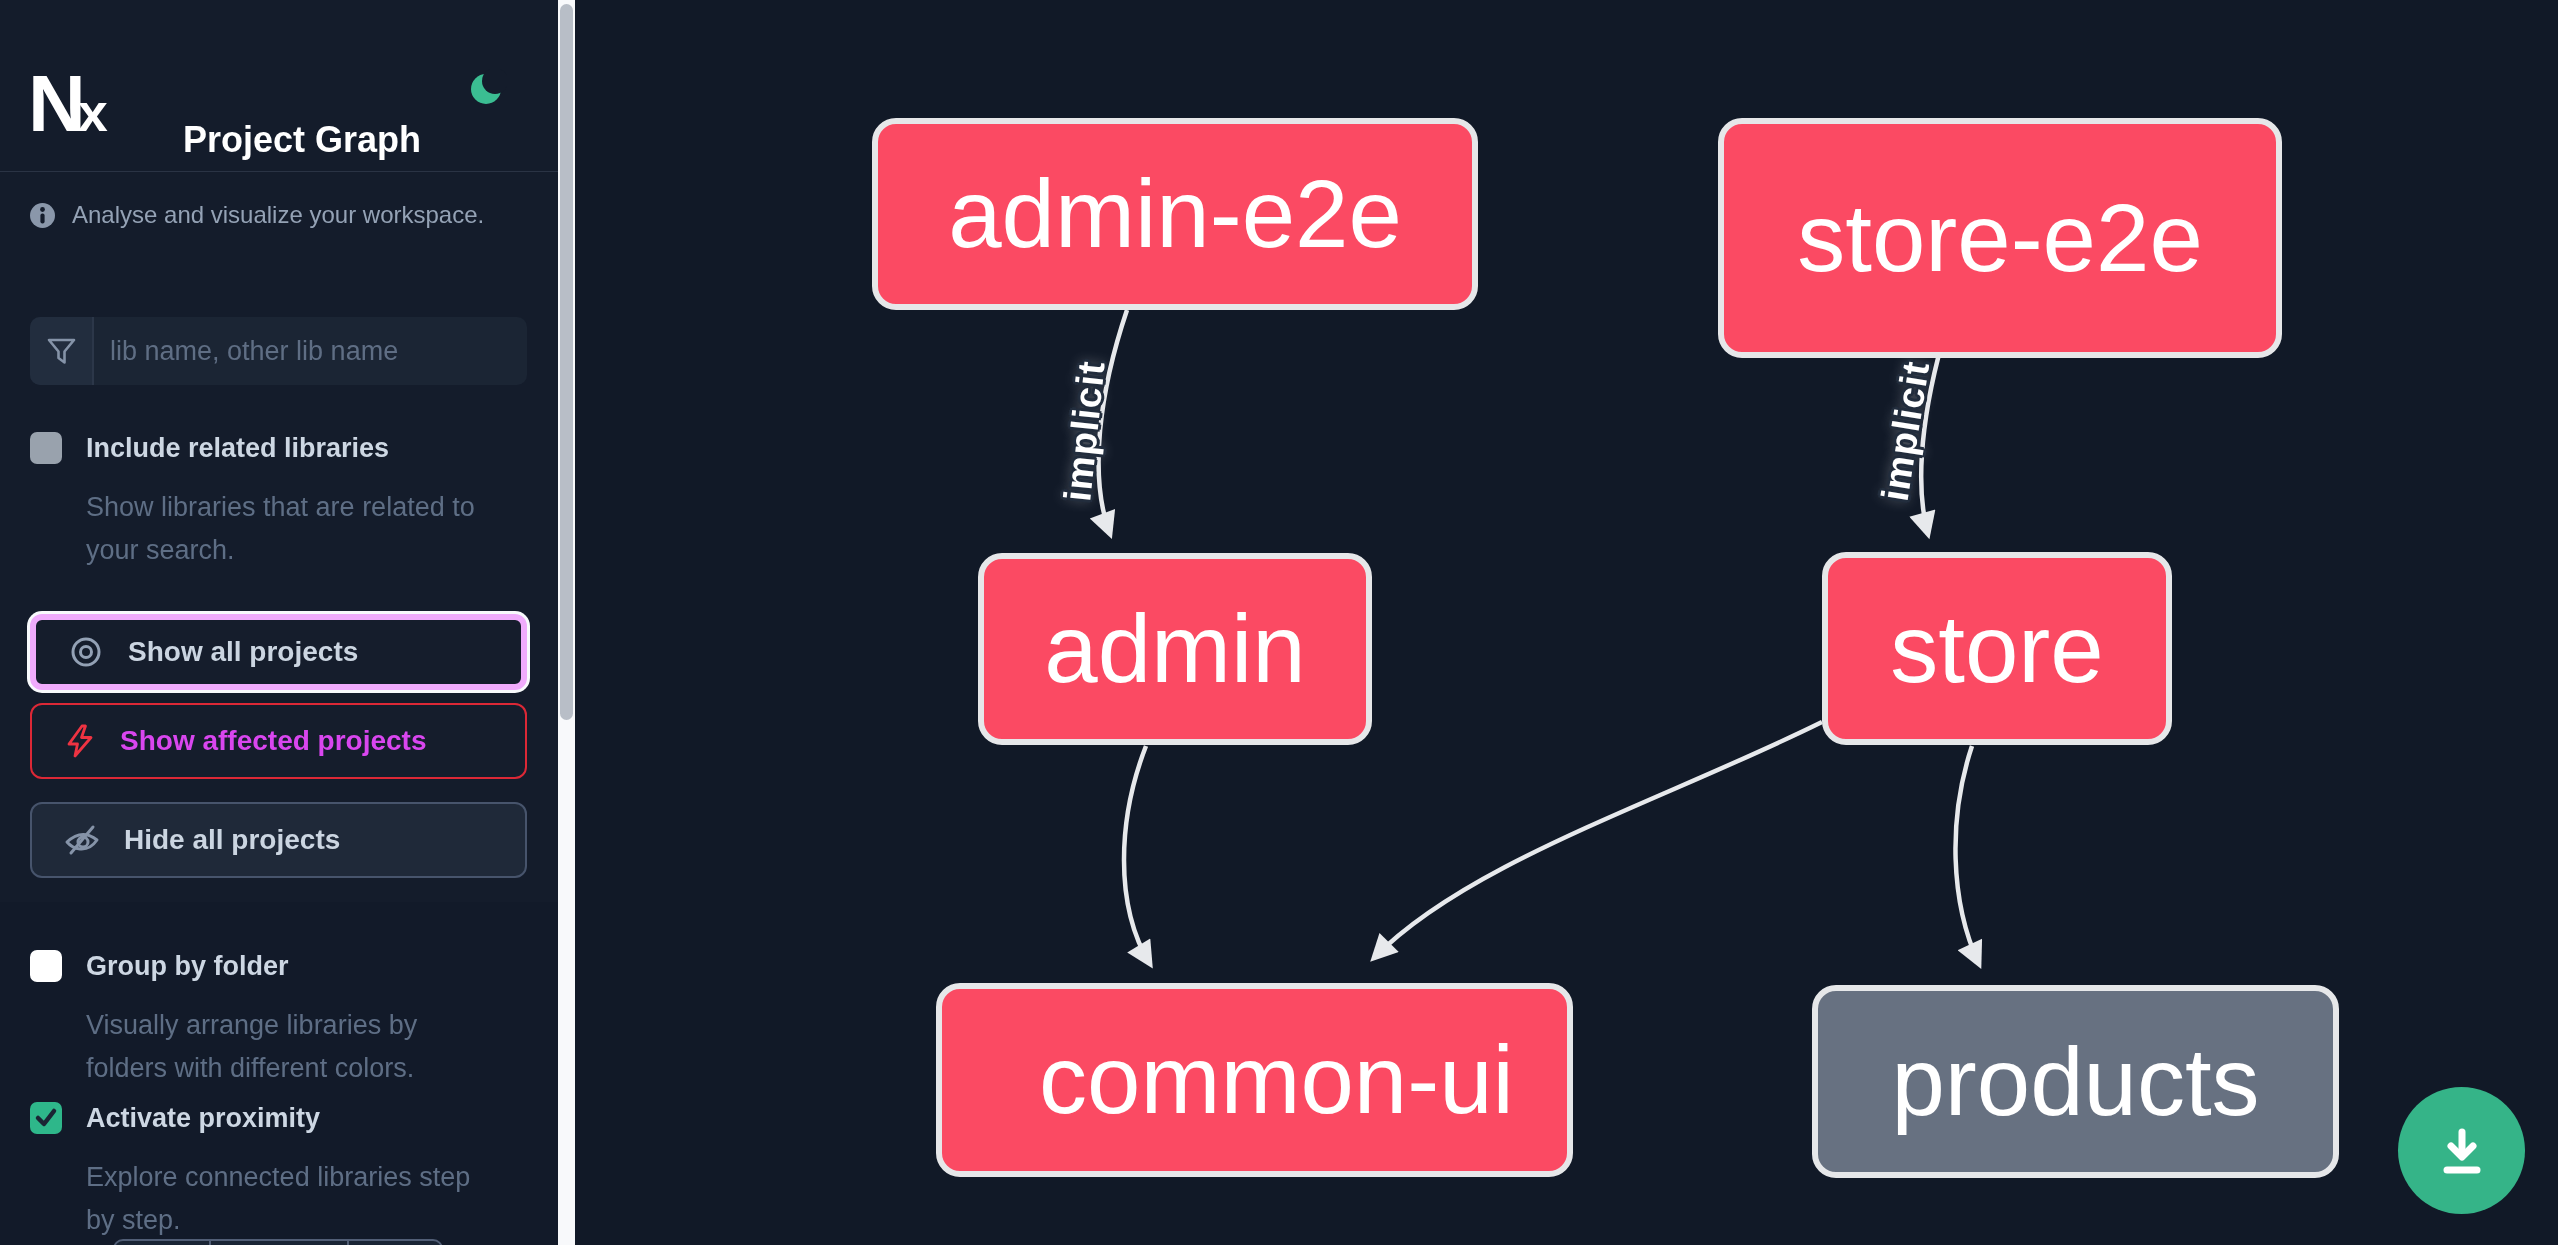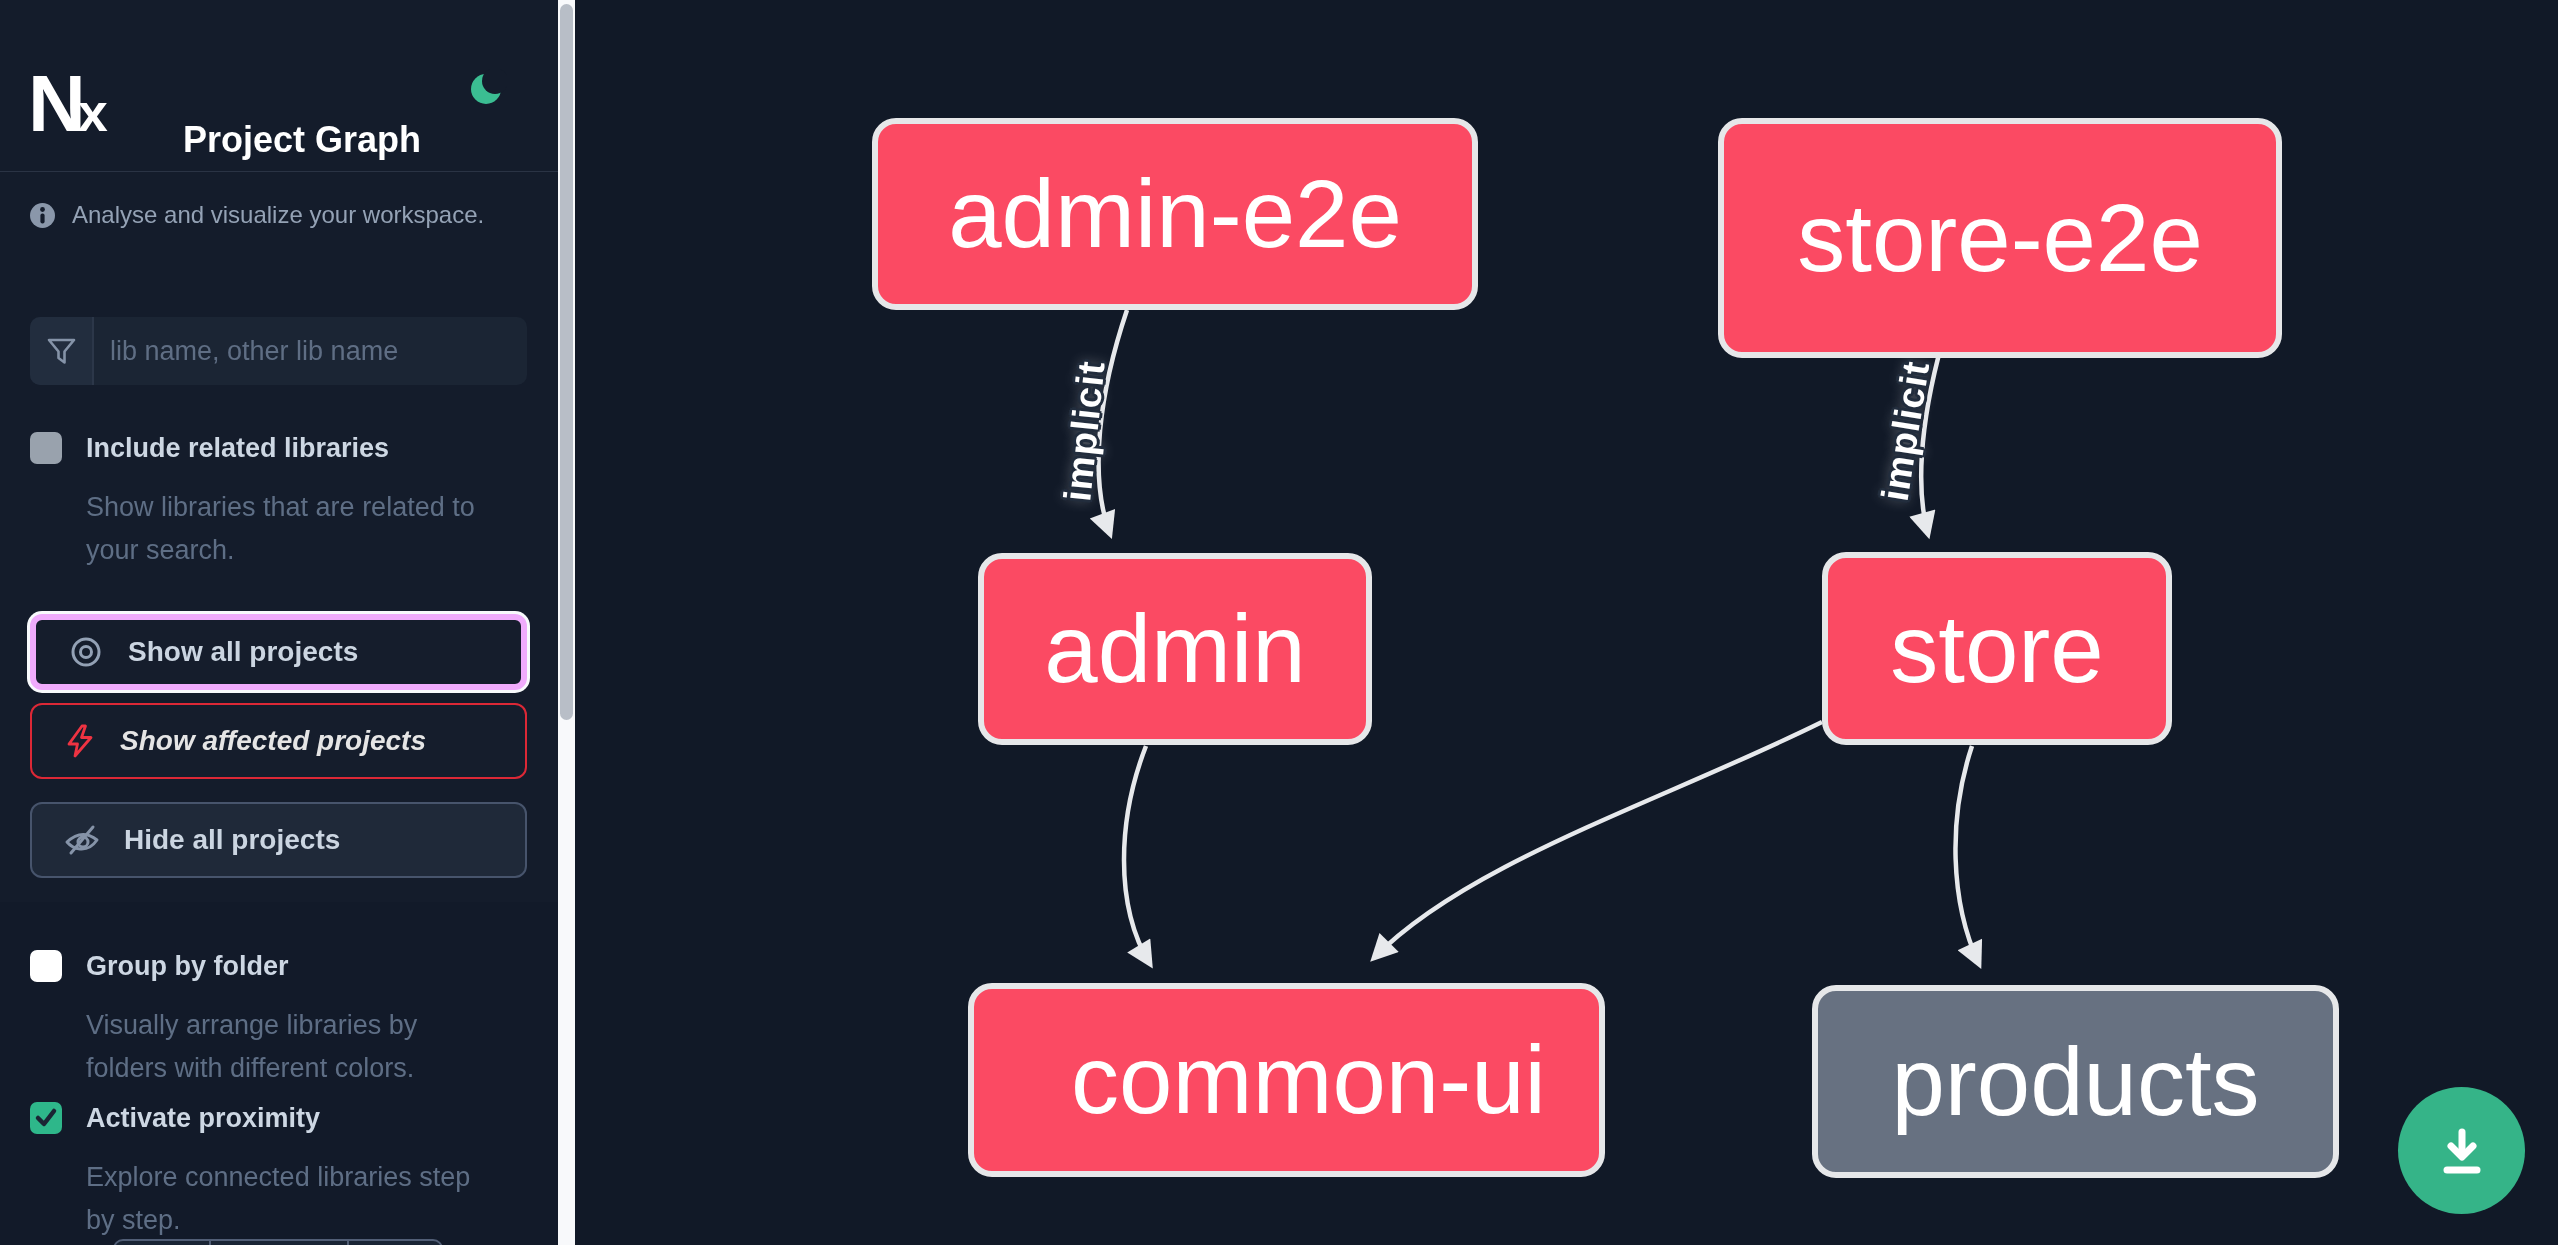--- a/index.html
+++ b/index.html
@@ -57,21 +57,21 @@
   .t-label { margin-left:56px; font-size:27px; font-weight:700; color:#cdd7e3; line-height:36px; }
   .t-desc { margin-left:56px; margin-top:20px; font-size:27px; color:#5e6e85; line-height:43px;
             white-space:pre-line; width:460px; }
 
   .sb-btn { position:absolute; left:30px; width:497px; height:76px; border-radius:12px;
             display:flex; align-items:center; background:#151d2c; cursor:pointer; }
   .sb-btn .b-icon { margin-left:30px; margin-right:22px; flex:none; display:flex; }
   .sb-btn .b-label { font-size:28px; font-weight:700; color:#cbd5e1; }
   .btn-all { top:614px; border:6px solid #f0abfc; box-shadow:0 0 0 3px #f8fafc; }
   .btn-affected { top:703px; border:2px solid #dc2836; }
-  .btn-affected .b-label { color:#e5e5e5;font-style:italic; }
+  .btn-affected .b-label { color:#d946ef; }
   .btn-hide { top:802px; border:2px solid #47546c; background:#1f2939; }
 
   .stepper { position:absolute; left:113px; top:1239px; width:330px; height:24px;
              background:#1a2535; border:2px solid #515e76; border-radius:10px 10px 0 0; display:flex; }
   .stepper .seg { height:100%; border-right:2px solid #515e76; }
 
   
   .sb-scroll-track { position:absolute; left:558px; top:0; width:17px; height:1245px; background:#f8f9fb; }
   .sb-scroll-thumb { position:absolute; left:2px; top:4px; width:13px; height:716px;
                      background:#b8bec7; border-radius:7px; cursor:pointer; }
@@ -97,21 +97,21 @@
   </g>
 </svg>
 
 <div class="edge-label" style="left:1085px; top:431px; transform:translate(-50%,-50%) rotate(-84deg);">implicit</div>
 <div class="edge-label" style="left:1906px; top:431px; transform:translate(-50%,-50%) rotate(-81deg);">implicit</div>
 
 <div class="gnode pink" style="left:872px;  top:118px; width:606px; height:192px;">admin-e2e</div>
 <div class="gnode pink" style="left:1718px; top:118px; width:564px; height:240px;">store-e2e</div>
 <div class="gnode pink" style="left:978px;  top:553px; width:394px; height:192px;">admin</div>
 <div class="gnode pink" style="left:1822px; top:552px; width:350px; height:193px;">store</div>
-<div class="gnode pink" style="left:968px;  top:983px; width:637px; height:194px;padding-left:44px;">common-ui</div>
+<div class="gnode pink" style="left:936px;  top:983px; width:637px; height:194px;padding-left:44px;">common-ui</div>
 <div class="gnode gray" style="left:1812px; top:985px; width:527px; height:193px;">products</div>
 
 <div class="fab">
   <svg width="62" height="62" viewBox="0 0 62 62">
     <g stroke="#ffffff" stroke-width="7" fill="none" stroke-linecap="round" stroke-linejoin="round">
       <line x1="31" y1="12" x2="31" y2="34"></line>
       <polyline points="20,26 31,37 42,26"></polyline>
       <line x1="16" y1="50" x2="46" y2="50"></line>
     </g>
   </svg>

